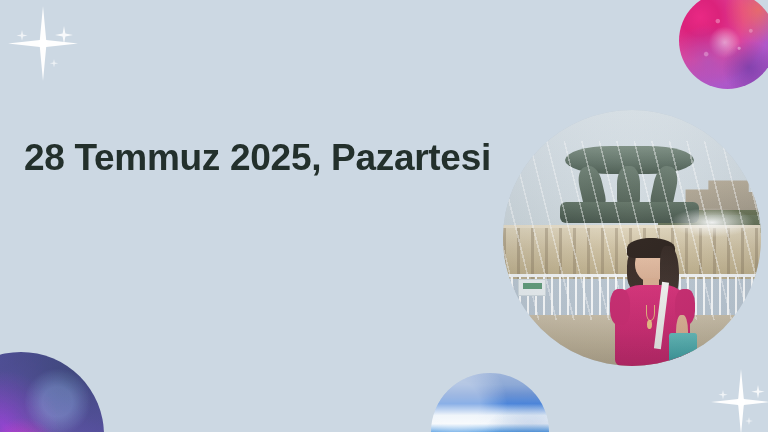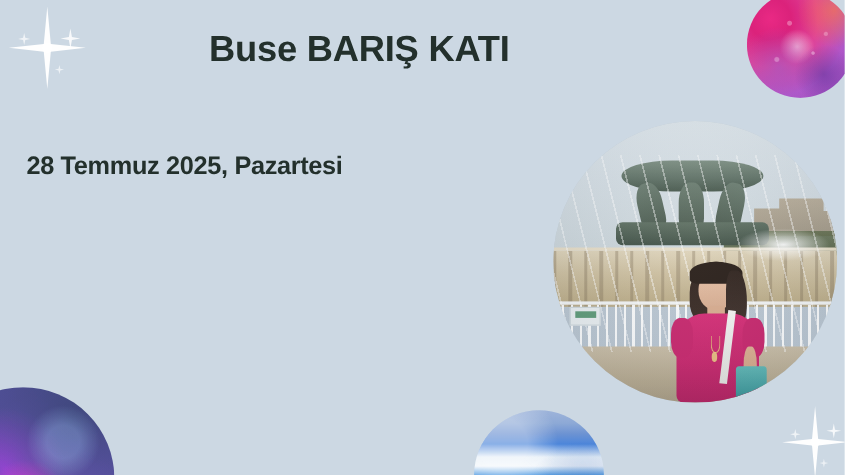--- a/index.html
+++ b/index.html
@@ -28,21 +28,21 @@
     line-height: 1.1;
     font-weight: 700;
     letter-spacing: -0.2px;
     color: #23302c;
     white-space: nowrap;
   }
   .subline {
     position: absolute;
     left: 24px;
     margin: 0;
-    font-size: 23px;
+    font-size: 37px;
     line-height: 1.15;
     font-weight: 700;
     letter-spacing: -0.3px;
     color: #23302c;
     white-space: nowrap;
   }
   .subline.date  { top: 137px; }
   .subline.topic { top: 245px; }
 
   
@@ -341,21 +341,20 @@
       <g fill="#ffffff">
         <path d="M44 8 L46.8 38 L74 41 L46.8 44 L44 74 L41.2 44 L14 41 L41.2 38 Z" opacity="0.97"></path>
         <path d="M61 24 L62.1 29.6 L67.7 30.7 L62.1 31.8 L61 37.4 L59.9 31.8 L54.3 30.7 L59.9 29.6 Z" opacity="0.82"></path>
         <path d="M26 29 L26.9 32.8 L30.7 33.7 L26.9 34.6 L26 38.4 L25.1 34.6 L21.3 33.7 L25.1 32.8 Z" opacity="0.68"></path>
         <path d="M52 56 L52.8 59.2 L56 60 L52.8 60.8 L52 64 L51.2 60.8 L48 60 L51.2 59.2 Z" opacity="0.6"></path>
         <circle cx="44" cy="41" r="4.2" opacity="0.95"></circle>
       </g>
     </svg>
   </div>
 
-  <h1 class="headline">Buse BARIŞ KATI</h1>
   <p class="subline date">28 Temmuz 2025, Pazartesi</p>
 
   <div class="photo-circle">
     <div class="photo-scene">
       <div class="ph-sky"></div>
       <div class="ph-bldg"></div>
       <div class="ph-hedge"></div>
 
       <div class="ph-bowl"></div>
       <div class="ph-triton t1"></div>

